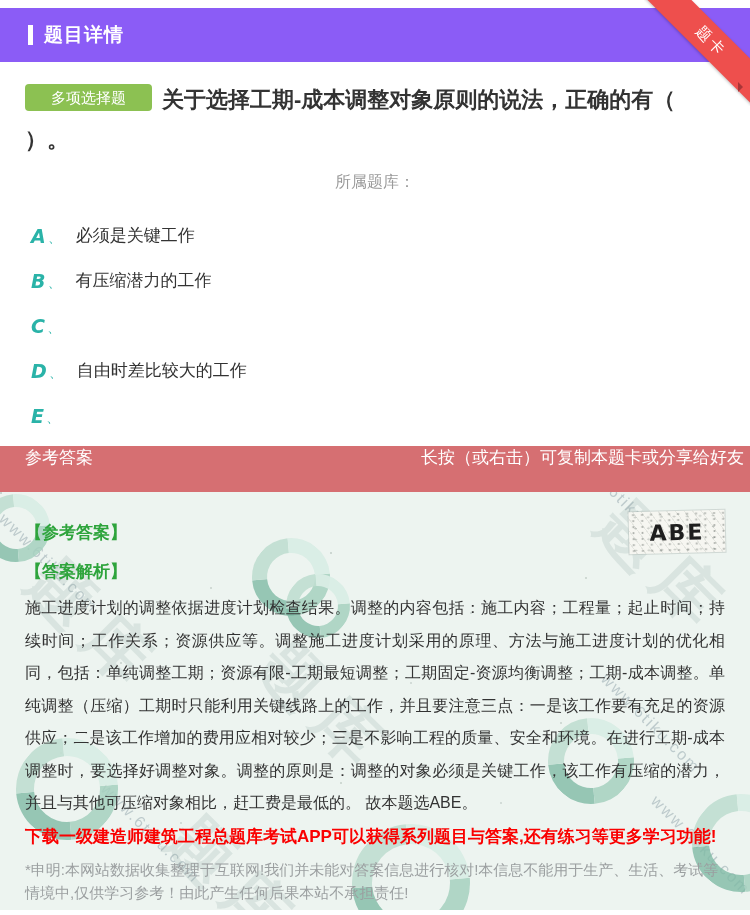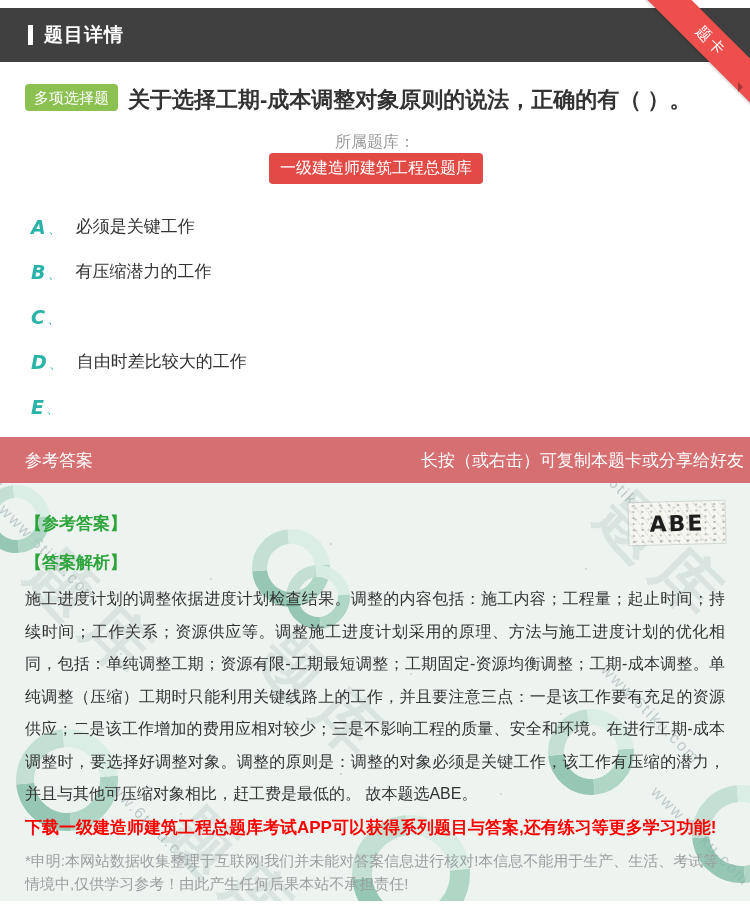--- a/index.html
+++ b/index.html
@@ -3,55 +3,55 @@
 <meta charset="utf-8">
 <style>
   html,body{margin:0;padding:0;}
   body{
     width:750px;height:915px;background:#ffffff;position:relative;overflow:hidden;
     font-family:"Liberation Sans","DejaVu Sans",sans-serif;color:#333;
   }
   
   .top-spacer{height:8px;background:#fff;}
   .header-bar{
-    height:54px;background:#404040;display:flex;align-items:center;padding-left:28px;
+    height:54px;background:#8b5cf6;display:flex;align-items:center;padding-left:28px;
   }
   .header-accent{width:5px;height:20px;background:#ffffff;margin-right:11px;}
   .header-title{color:#ffffff;font-size:19px;font-weight:bold;letter-spacing:1px;}
   .ribbon-wrap{position:absolute;top:0;right:0;width:106px;height:106px;overflow:hidden;z-index:9;}
   .ribbon{
     position:absolute;top:26px;left:-12px;width:158px;transform:rotate(45deg);
     background:#ee4f4d;color:#fff;text-align:center;padding:6px 0;font-size:15px;
     letter-spacing:3px;box-shadow:0 1px 3px rgba(0,0,0,.25);
   }
   .ribbon-wrap::before,.ribbon-wrap::after{
     content:"";position:absolute;width:0;height:0;border:5px solid transparent;
   }
   .ribbon-wrap::before{top:20px;left:40px;border-bottom-color:#a93537;}
   .ribbon-wrap::after{top:82px;right:2px;border-left-color:#a93537;}
   
   .question-card{padding:18px 25px 0 25px;background:#fff;}
   .q-line{font-size:22px;font-weight:700;color:#333;line-height:40px;width:682px;}
   .badge-green{
     display:inline-block;background:#8cc152;color:#fff;font-size:15px;font-weight:400;
-    padding:4px 9px;border-radius:4px;margin-right:10px;vertical-align:4px;line-height:19px;
+    padding:4px 26px;border-radius:4px;margin-right:10px;vertical-align:4px;line-height:19px;
   }
   .source-row{margin-top:12px;font-size:16px;color:#9b9b9b;display:flex;align-items:center;flex-direction:column;}
   .badge-red{
     display:inline-block;background:#e24a46;color:#fff;padding:5px 11px;border-radius:4px;
     font-size:16px;margin-left:2px;
   }
   .options{list-style:none;margin:20px 0 0 0;padding:0 0 0 6px;}
   .options li{height:45px;display:flex;align-items:center;font-size:17px;color:#333;}
   .opt-letter{color:#2ab3a8;font-style:italic;font-weight:bold;font-size:19px;font-family:"DejaVu Sans",sans-serif;}
   .opt-sep{color:#2ab3a8;font-size:14px;margin:4px 14px 0 2px;}
   
   .answer-bar{
     margin-top:8px;height:46px;background:#d66f72;color:#fff;display:flex;
-    align-items:center;justify-content:space-between;padding:0 6px 0 25px;font-size:17px;
+    justify-content:space-between;padding:0 6px 0 25px;font-size:17px;
   }
   
   .answer-area{
     position:relative;background:#edf4f0;height:418px;box-sizing:border-box;
     padding:16px 25px 0 25px;overflow:hidden;
   }
   .answer-content{position:relative;z-index:2;}
   .ref-row{display:flex;align-items:center;height:48px;justify-content:space-between;}
   .label-green{color:#2ea43c;font-weight:bold;font-size:17px;flex:0 0 auto;}
   .abe-captcha{
@@ -109,21 +109,20 @@
 <div class="ribbon-wrap">
   <div class="ribbon">题卡</div>
 </div>
 
 <section class="question-card">
   <div class="q-line">
     <span class="badge-green">多项选择题</span><span>关于选择工期-成本调整对象原则的说法，正确的有（ ）。</span>
   </div>
   <div class="source-row">
     <span>所属题库：</span>
-    <span class="badge-red">一级建造师建筑工程总题库</span>
   </div>
   <ul class="options">
     <li>
       <span class="opt-letter">A</span>
       <span class="opt-sep">、</span>
       <span>必须是关键工作</span>
     </li>
     <li>
       <span class="opt-letter">B</span>
       <span class="opt-sep">、</span>

